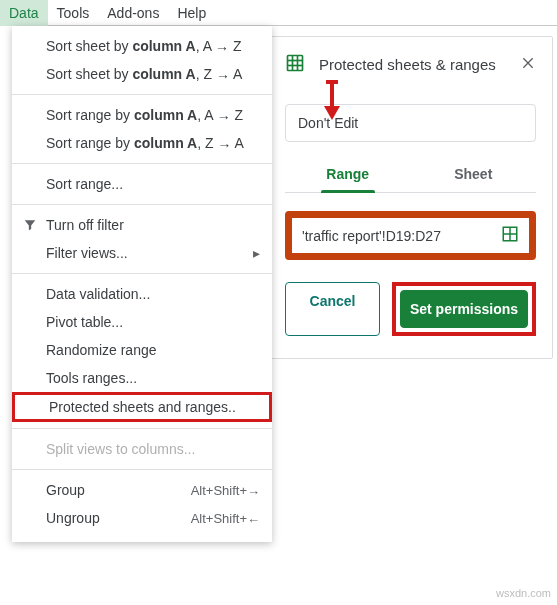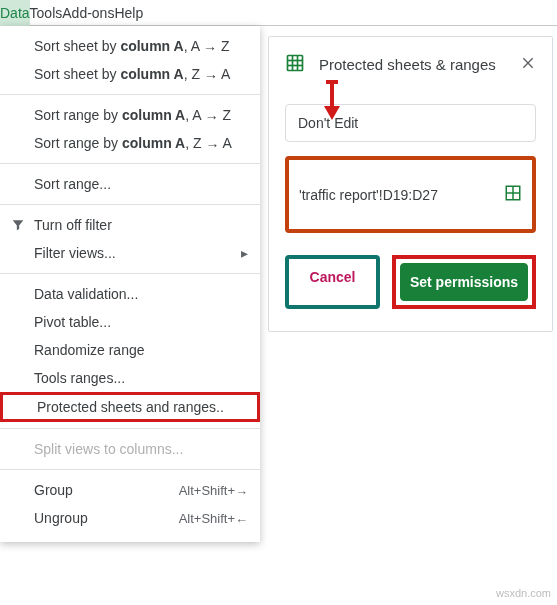--- a/index.html
+++ b/index.html
@@ -15,35 +15,35 @@
     }
     .menubar {
       display: flex;
       gap: 0;
       height: 26px;
       align-items: center;
       border-bottom: 1px solid #c8c8c8;
       background: #fff;
     }
     .menubar .mitem {
-      padding: 4px 0;
+      padding: 4px 9px;
       font-size: 14px;
       color: #3c4043;
       cursor: default;
       height: 26px;
       display: flex;
       align-items: center;
     }
     .menubar .mitem.active {
       background: #cfe8d8;
       color: #1e8449;
     }
     .dropdown {
       position: absolute;
-      left: 0;
+      left: 12px;
       top: 26px;
       width: 260px;
       background: #fff;
       box-shadow: 0 2px 8px rgba(0,0,0,0.25);
       padding: 6px 0 10px 0;
       z-index: 5;
     }
     .ditem {
       display: flex;
       align-items: center;
@@ -139,23 +139,23 @@
       position: absolute;
       left: 50%; transform: translateX(-50%);
       bottom: -1px;
       width: 54px; height: 3px;
       background: #188038;
       border-radius: 2px 2px 0 0;
     }
     .range-row {
       display: flex;
       align-items: center;
-      border: 4px solid #c2410c;
+      border: 7px solid #c2410c;
       border-radius: 4px;
-      padding: 24px 10px;
+      padding: 7px 10px;
       margin-bottom: 22px;
     }
     .range-val {
       flex: 1;
       font-size: 14px;
       color: #3c4043;
     }
     .grid-icon { color:#188038; }
     .btn-row {
       display: flex;
@@ -166,22 +166,22 @@
       flex: 1;
       text-align: center;
       padding: 10px 8px;
       border-radius: 4px;
       font-size: 14px;
       font-weight: 600;
       cursor: pointer;
     }
     .btn.cancel {
       background: #fff;
-      border: 4px solid #0f766e;
-      color: #be185d;
+      border: 1px solid #0f766e;
+      color: #0f766e;
     }
     .btn.primary {
       background: #188038;
       color: #fff;
       border: 1px solid #188038;
     }
     .primary-wrap {
       border: 4px solid #d11a1a;
       padding: 4px;
       flex: 0 0 auto;
@@ -269,20 +269,24 @@
     <span class="close-x">
       <svg width="16" height="16" viewBox="0 0 24 24" stroke="#5f6368" stroke-width="2">
           <line x1="5" y1="5" x2="19" y2="19"></line>
           <line x1="19" y1="5" x2="5" y2="19"></line>
         </svg>
     </span>
   </div>
 
   <input class="desc-input" type="text" value="Don't Edit" style="">
 
+  <div class="tabs">
+    <div class="tab active">Range</div>
+    <div class="tab">Sheet</div>
+  </div>
 
   <div class="range-row">
     <span class="range-val">'traffic report'!D19:D27</span>
     <span class="grid-icon">
       <svg width="18" height="18" viewBox="0 0 24 24" fill="none" stroke="#188038" stroke-width="2">
           <rect x="3" y="3" width="18" height="18"></rect>
           <line x1="3" y1="12" x2="21" y2="12"></line>
           <line x1="12" y1="3" x2="12" y2="21"></line>
         </svg>
     </span>

